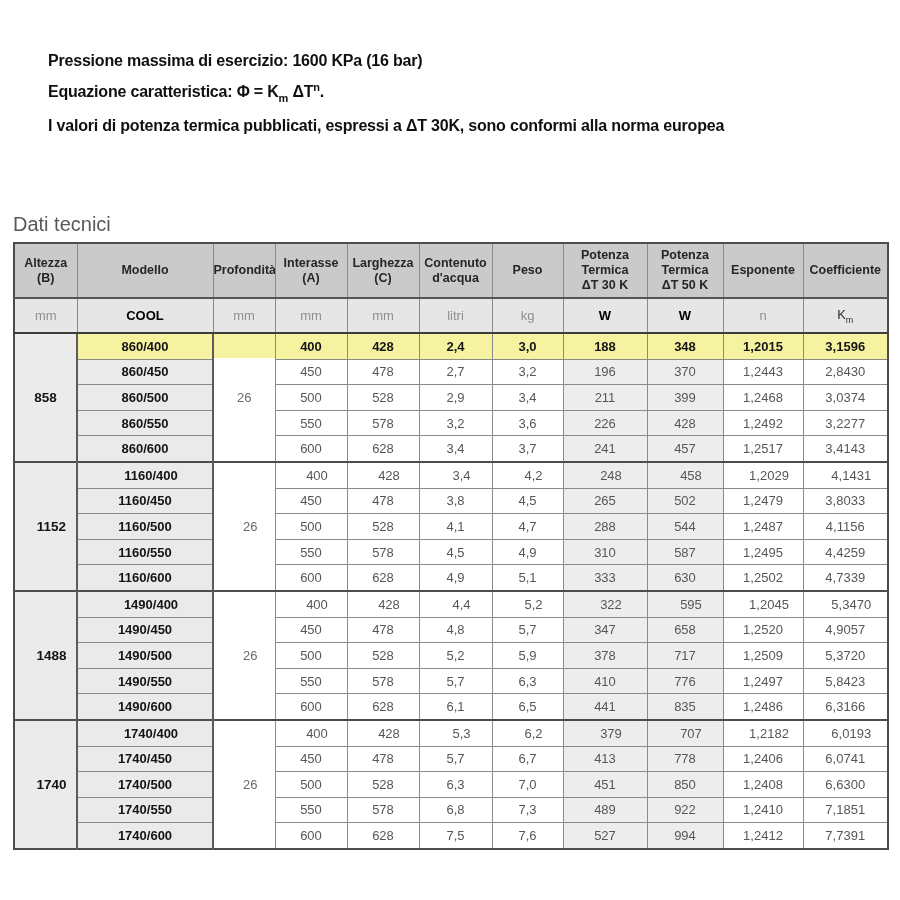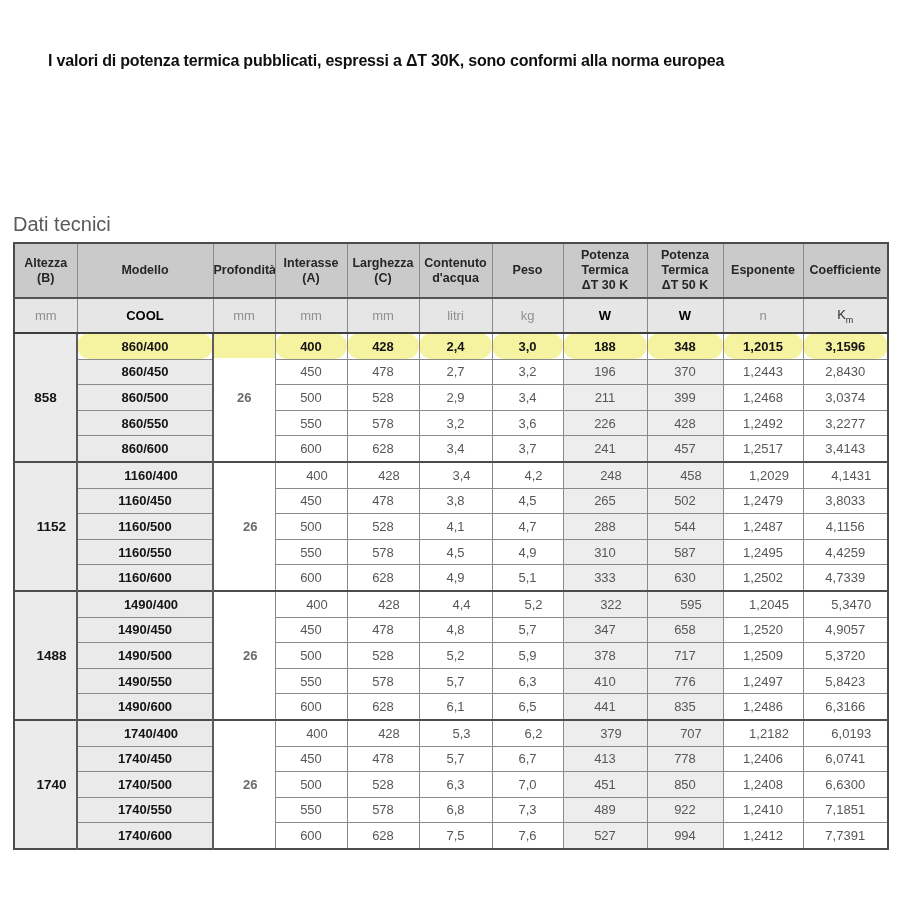--- a/index.html
+++ b/index.html
@@ -39,35 +39,37 @@
     border-bottom:2px solid #3d3d3d;
   }
   .spec-table td.unit.strong { color:#000; font-weight:bold; }
   .spec-table td.unit.km { color:#2f2f2f; }
   .spec-table td.unit sub { font-size:9px; }
   
   .spec-table tbody td { height:24.6px; font-size:13px; color:#575757; background:#fff; }
   .spec-table td.c-alt  { background:#ebebeb; color:#141414; font-weight:bold; font-size:13.5px; }
   .spec-table td.c-mod  { background:#eaeaea; color:#141414; font-weight:bold;
                           border-left:2px solid #5c5c5c; border-right:2px solid #5c5c5c; }
-  .spec-table td.c-prof { background:#ffffff; color:#6a6a6a;font-weight:bold; }
+  .spec-table td.c-prof { background:#ffffff; color:#6a6a6a; }
   .spec-table td.c-pot  { background:#ededed; }
   
-  .spec-table tr.hl td.yl { background:#f6f3a0; color:#151515; font-weight:bold;border-radius:13px; }
+  .spec-table tr.hl td.yl { background:#f6f3a0; color:#151515; font-weight:bold; }
   .spec-table td.prof-hl {
     background:linear-gradient(to bottom, #f6f3a0 0px, #f6f3a0 24px, #ffffff 24px);
   }
   
   .spec-table tr.group-start td { border-top:2px solid #4c4c4c;padding-left:12px; }
 </style>
 </head>
 <body>
 
 <div class="page">
   <div class="intro" id="intro">
+      <div>Pressione massima di esercizio: 1600 KPa (16 bar)</div>
+      <div>Equazione caratteristica: Φ = K<sub>m</sub> ΔT<sup>n</sup>.</div>
       <div>I valori di potenza termica pubblicati, espressi a ΔT 30K, sono conformi alla norma europea</div>
     </div>
   <div class="section-label">Dati tecnici</div>
   <table class="spec-table">
     <colgroup>
       <col style="width:63px">
         <col style="width:136px">
         <col style="width:62px">
       <col style="width:72px">
         <col style="width:72px">

